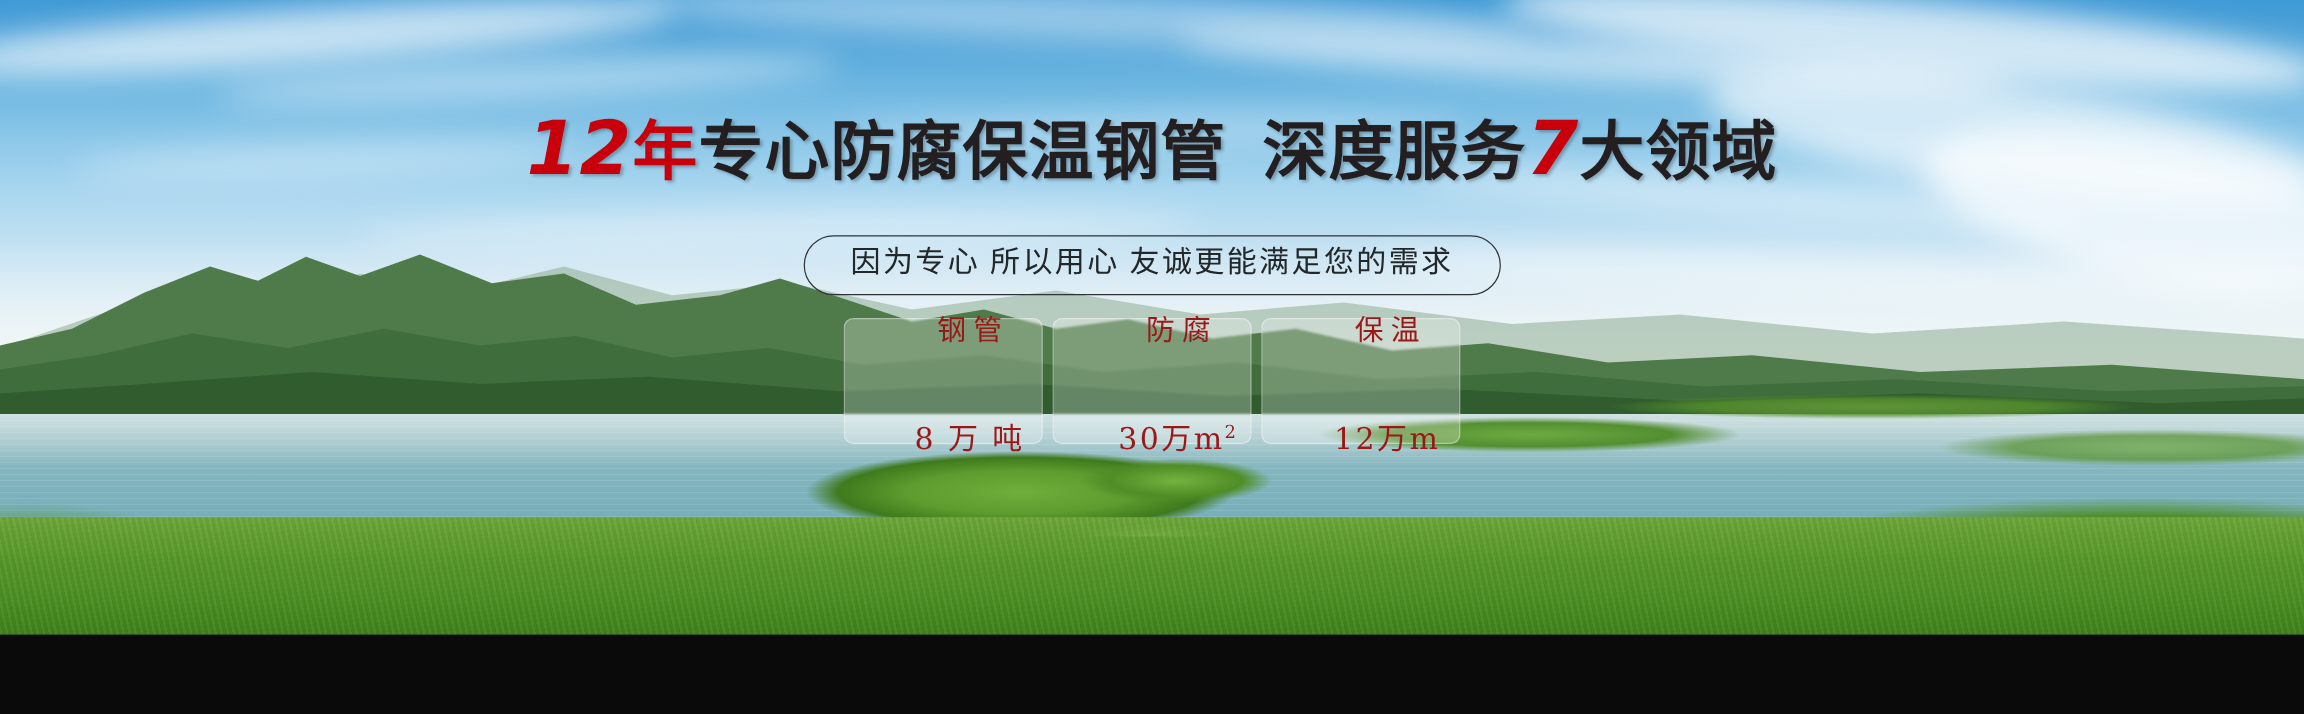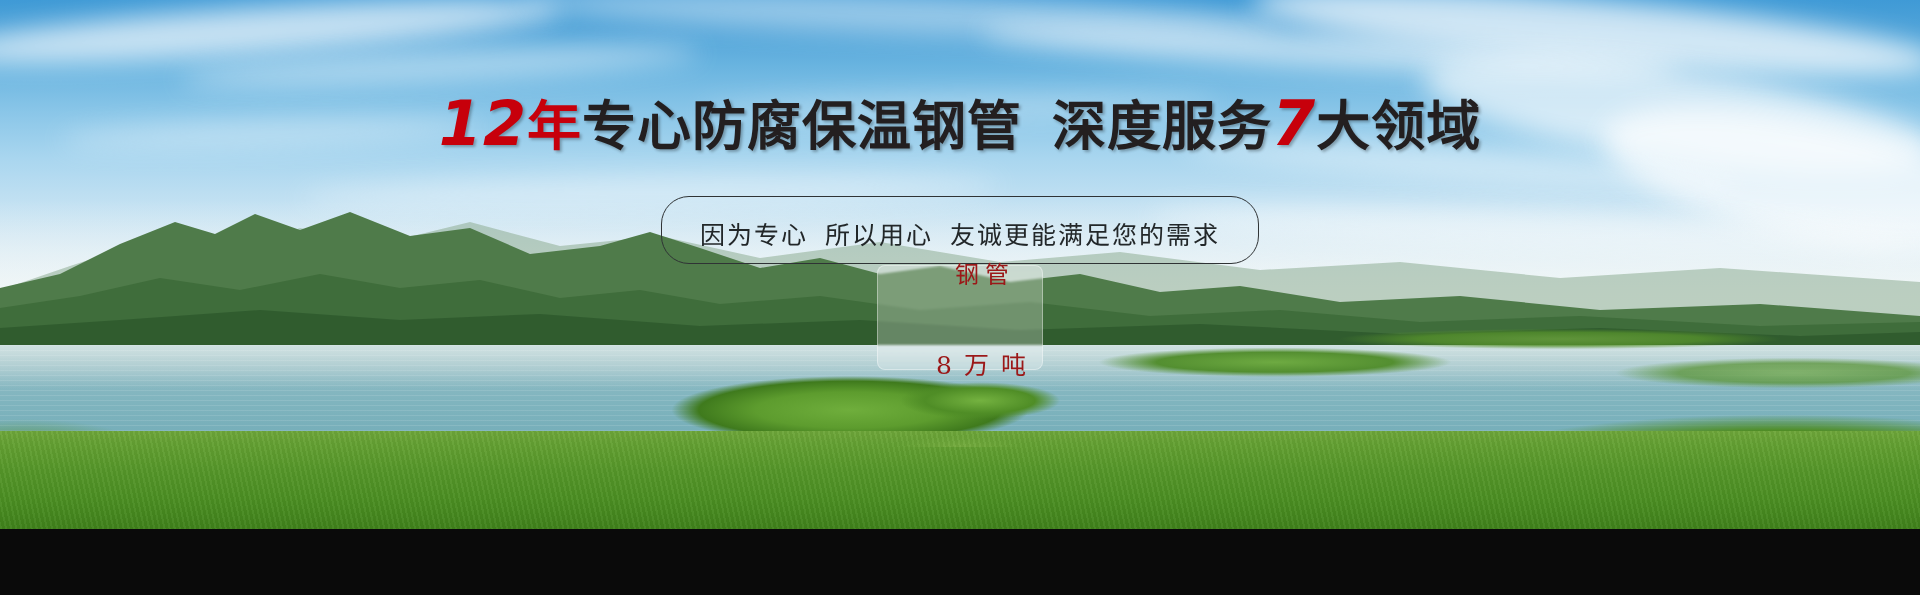--- a/index.html
+++ b/index.html
@@ -158,28 +158,28 @@
     font-weight:bold;
     font-style:italic;
   }
   .hl-red { color:#c7000b; }
   .hl-dark { color:#231f20; }
   .hl-gap { display:inline-block; width:30px; }
 
   .subtitle-pill {
     position:absolute; top:196px; left:50%;
     transform:translateX(-50%);
-    padding:18px 38px 11px;
+    padding:1px 38px 11px;
     border:1.5px solid #2f3335;
     border-radius:28px;
     font-size:25px;
     color:#222729;
     letter-spacing:2px;
     white-space:nowrap;
-    font-family:Liberation Mono, monospace;
+    font-family:Liberation Serif, serif;
   }
 
   .cards {
     position:absolute; top:265px; left:50%;
     transform:translateX(-50%);
     display:flex;
     gap:8px;
   }
   .card {
     width:166px;
@@ -270,18 +270,26 @@
       <span>因为专心 所以用心  友诚更能满足您的需求</span>
     </div>
 
     <div class="cards">
 
       <div class="card">
         <div class="card-label">钢管</div>
         <div class="card-value"><span>8 万 吨</span></div>
       </div>
 
-
+      <div class="card">
+        <div class="card-label">防腐</div>
+        <div class="card-value"><span>30万m</span><sup>2</sup></div>
+      </div>
+
+      <div class="card">
+        <div class="card-label">保温</div>
+        <div class="card-value"><span>12万m</span></div>
+      </div>
 
     </div>
 
   </div>
 </div>
 
 </body></html>

